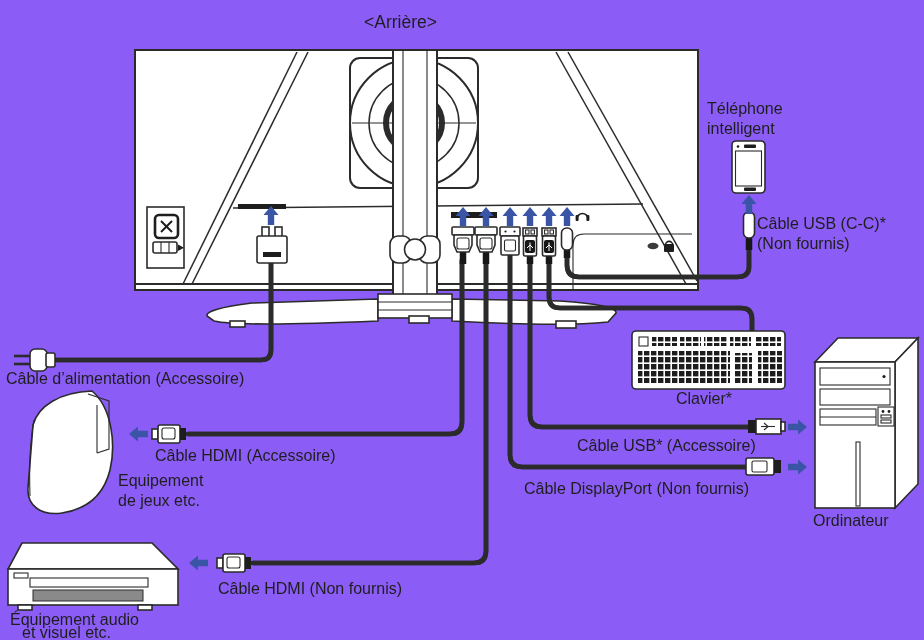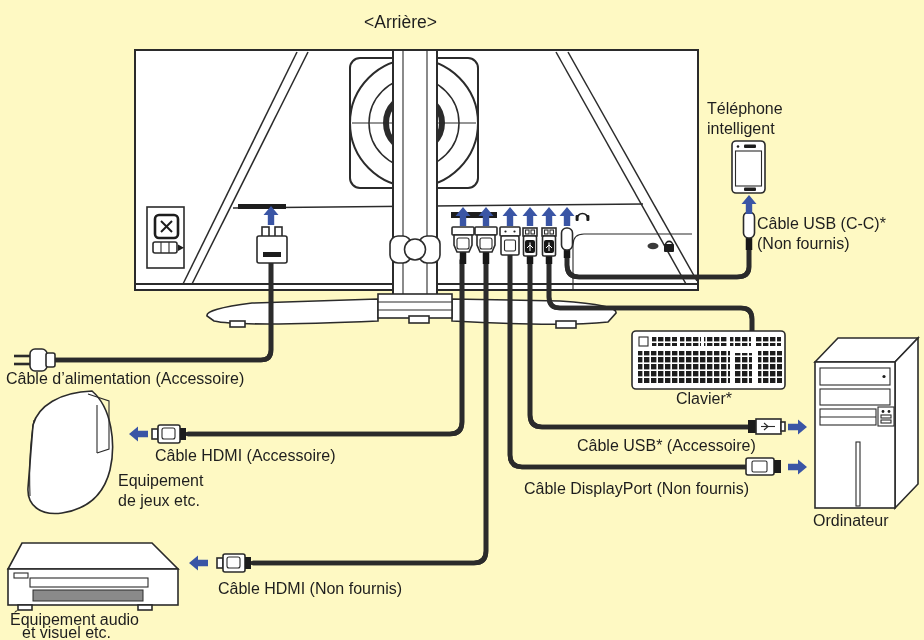--- a/index.html
+++ b/index.html
@@ -1,16 +1,16 @@
 <!DOCTYPE html>
 <html><head>
 <meta charset="utf-8">
 <style>
   html,body{margin:0;padding:0;background:#ffffff;}
-  #stage{position:relative;width:924px;height:640px;background:#fef9c3;overflow:hidden;}
+  #stage{position:relative;width:924px;height:640px;background:#8b5cf6;overflow:hidden;}
   svg{display:block;}
   .fw{fill:#ffffff;stroke:#2b2b2b;stroke-width:1.6;}
   .fw2{fill:#ffffff;stroke:#2b2b2b;stroke-width:2;}
   .ln{fill:none;stroke:#2b2b2b;stroke-width:1.5;}
   .ln2{fill:none;stroke:#2b2b2b;stroke-width:2;}
   .thin{fill:none;stroke:#2b2b2b;stroke-width:1.1;}
   .dark{fill:#1d1d1d;stroke:none;}
   .cable-out{fill:none;stroke:#2b2b2b;stroke-width:4.6;stroke-linecap:round;}
   .cable-in{fill:none;stroke:#ffffff;stroke-width:2.4;stroke-linecap:round;}
   .stub{fill:none;stroke:#171717;stroke-width:6.5;stroke-linecap:butt;}

